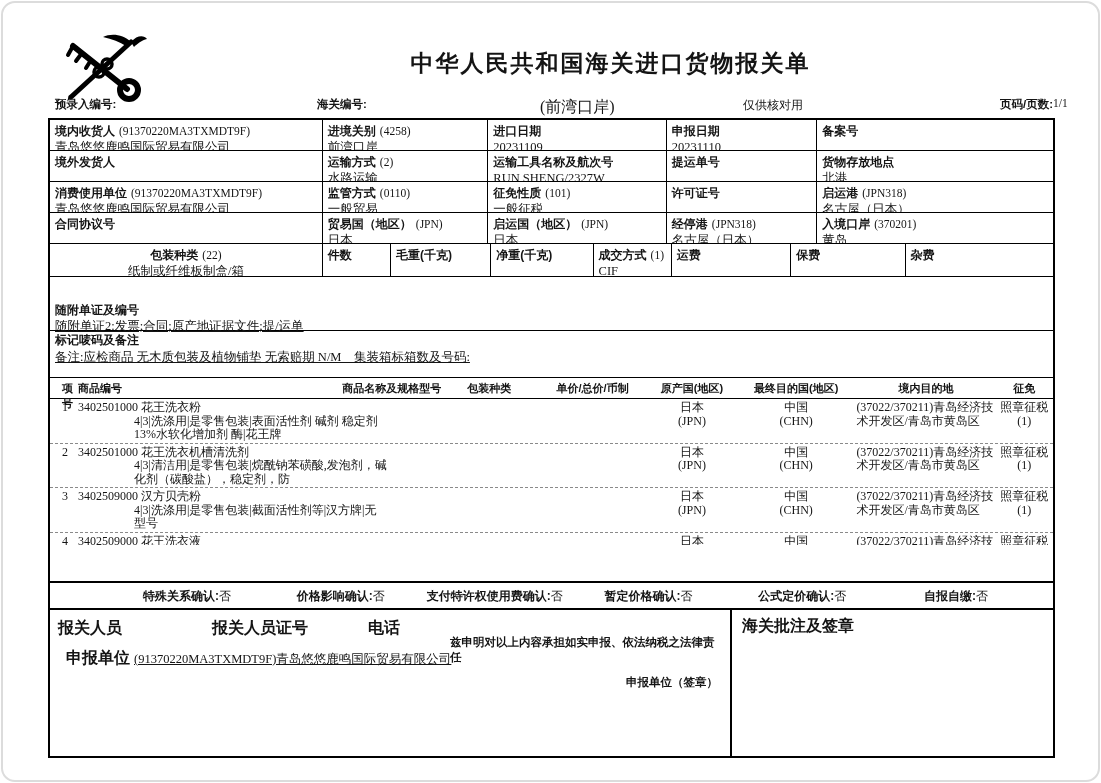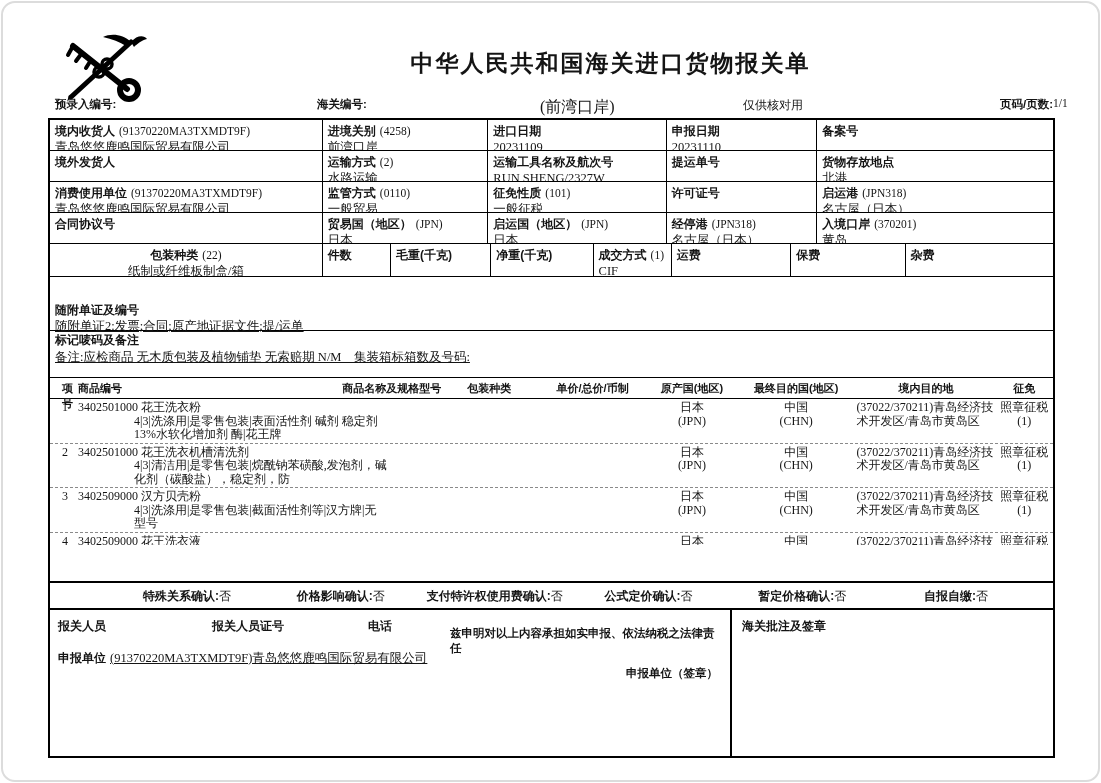--- a/index.html
+++ b/index.html
@@ -60,28 +60,28 @@
   .g-head .gh-name{flex:1; text-align:right;}
   .g-head .g-qty,.g-head .g-price,.g-head .g-origin,.g-head .g-dest,
   .g-head .g-domestic,.g-head .g-duty{text-align:center;}
 
   .confirm { display:flex; height:29px; border-top:2px solid #000; border-bottom:2px solid #000;
              padding:5px 2% 12px 6%; font-size:12px;margin-top:36px; }
   .cf { flex:1; text-align:center; white-space:nowrap; }
 
   .footer { flex:1; display:flex; }
   .f-left { width:68%; border-right:2px solid #000; position:relative; }
-  .f-left .lb, .f-right .lb { font-size:12px; }
+  .f-left .lb, .f-right .lb { font-size:16px; }
   .f-agent{position:absolute; left:8px; top:8px;}
   .f-cert{position:absolute; left:162px; top:8px;}
   .f-phone{position:absolute; left:318px; top:8px;}
-  .f-declare{position:absolute; right:8px; top:16px; width:272px; font-weight:bold;
+  .f-declare{position:absolute; right:8px; top:25px; width:272px; font-weight:bold;
              font-family:"Liberation Sans",sans-serif; font-size:11.5px;}
   .f-declare .d2{ text-align:right; margin-top:10px; padding-right:4px;}
-  .f-unit{position:absolute; left:8px; top:38px; white-space:nowrap;}
+  .f-unit{position:absolute; left:16px; top:38px; white-space:nowrap;}
   .f-unit .vl{display:inline; font-size:12.5px;}
   .f-right{flex:1; padding:6px 10px;}
 </style>
 </head>
 <body>
 
 <div class="page">
   <div class="frame"></div>
 
   <div class="emblem">
@@ -374,24 +374,24 @@
       <div class="cf">
           <span class="lb">特殊关系确认:</span><span>否</span>
         </div>
         <div class="cf">
           <span class="lb">价格影响确认:</span><span>否</span>
         </div>
         <div class="cf">
           <span class="lb">支付特许权使用费确认:</span><span>否</span>
         </div>
         <div class="cf">
+          <span class="lb">暂定价格确认:</span><span>否</span>
+        </div>
+        <div class="cf">
           <span class="lb">公式定价确认:</span><span>否</span>
-        </div>
-        <div class="cf">
-          <span class="lb">暂定价格确认:</span><span>否</span>
         </div>
         <div class="cf">
           <span class="lb">自报自缴:</span><span>否</span>
         </div>
     </div>
 
     <div class="footer">
       <div class="f-left">
         <span class="lb f-agent">报关人员</span>
         <span class="lb f-cert">报关人员证号</span>

